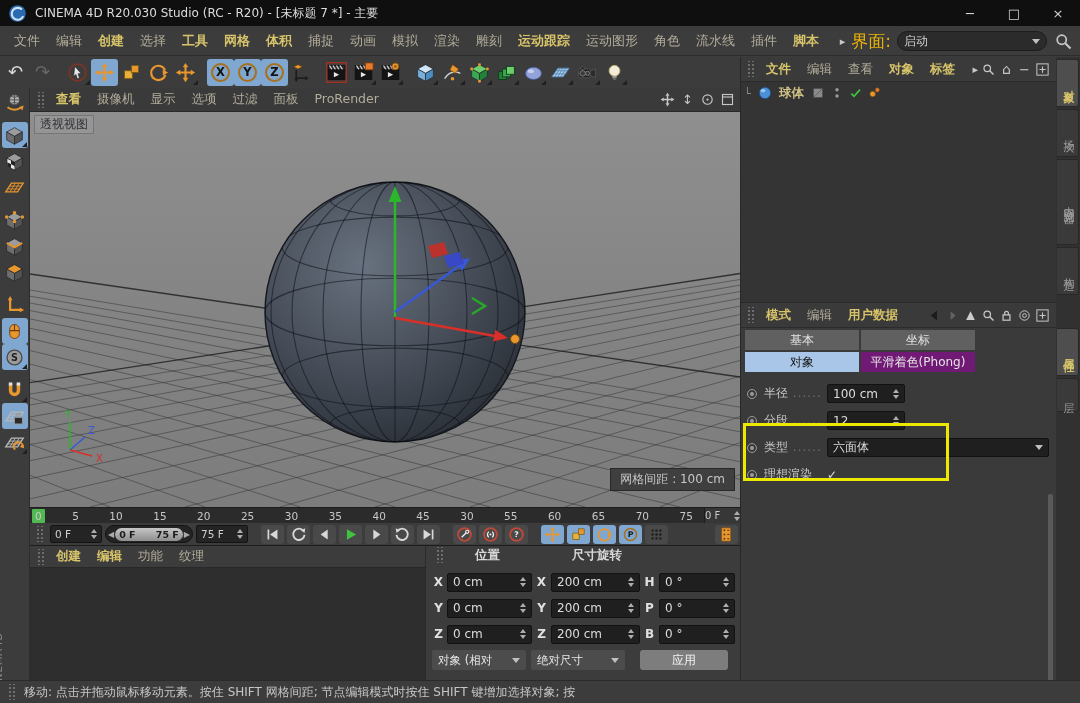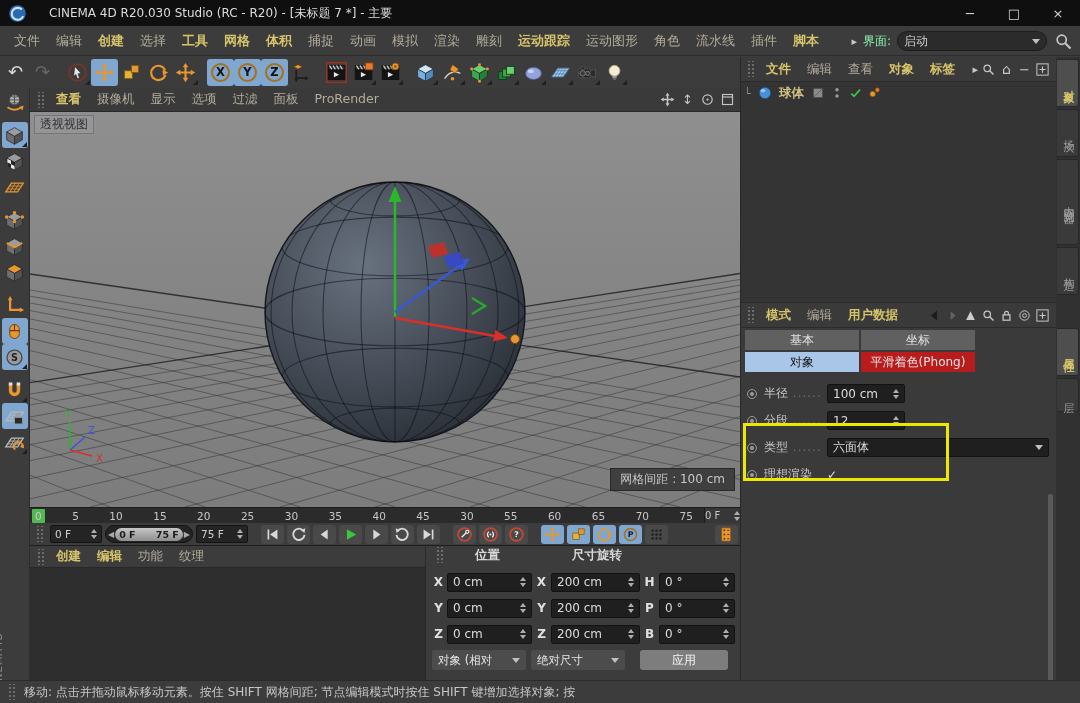--- a/index.html
+++ b/index.html
@@ -1,31 +1,31 @@
 <!DOCTYPE html>
 <html><head>
 <meta charset="utf-8">
 <style>
   *{box-sizing:border-box;margin:0;padding:0;user-select:none}
   body{background:#222;font-family:"DejaVu Sans","Liberation Sans",sans-serif}
   #app{position:relative;width:1080px;height:703px;background:#3c3c3c;overflow:hidden;color:#c8c2ae}
   .grip{width:9px;height:16px;flex:none;margin:0 3px;background-image:radial-gradient(#6e6e6e 1px,transparent 1.3px);background-size:4px 4px;background-position:1px 2px}
   
-  #titlebar{position:absolute;left:0;top:0;width:1080px;height:26px;background:#0f0f0f;display:flex;align-items:center;gap:21px;padding-left:7px}
+  #titlebar{position:absolute;left:0;top:0;width:1080px;height:26px;background:#0f0f0f;display:flex;align-items:center;gap:7px;padding-left:7px}
   #titlebar .t-title{color:#dcdcdc;font-size:12px;white-space:nowrap}
   .win-controls{margin-left:auto;display:flex;height:26px}
   .win-btn{width:44px;display:flex;align-items:center;justify-content:center;color:#d4d4d4;font-size:13px}
   .logo{width:17px;height:17px}
   
   #menubar{position:absolute;left:0;top:26px;width:1080px;height:30px;background:#3c3c3c;border-bottom:1px solid #2c2c2c;display:flex;align-items:center;padding:0 6px;font-size:13px}
   .mi{padding:0 8px;color:#b2ac9a;white-space:nowrap}
   .mi.emph{color:#d6c36a;font-weight:bold}
   #menubar-right{margin-left:auto;display:flex;align-items:center;gap:6px}
   .arrow-sm{color:#c8c8c8;font-size:11px}
-  .iface-label{color:#86efac;font-size:12px}
+  .iface-label{color:#eab308;font-size:17px}
   .iface-select{width:150px;height:20px;background:#2b2b2b;border:1px solid #1d1d1d;border-radius:10px;display:flex;align-items:center;padding:0 6px;color:#cfcfcf;font-size:12px}
   .caret{width:0;height:0;border:4px solid transparent;border-top:5px solid #c0c0c0;margin-left:auto;transform:translateY(2px)}
   .micon{width:16px;height:16px;display:block}
   
   #toolbar{position:absolute;left:0;top:56px;width:740px;height:32px;display:flex;align-items:center;padding-left:2px}
   .tool{width:27px;height:27px;border-radius:3px;display:flex;align-items:center;justify-content:center;position:relative;flex:none}
   .tool.active{background:#7fa7cf}
   .tool.dim{opacity:.55}
   .tool.sub::after{content:"";position:absolute;right:1px;bottom:1px;border-left:5px solid transparent;border-bottom:5px solid #1f1f1f}
   .ticon{width:21px;height:21px;display:flex;align-items:center;justify-content:center;font-size:18px;line-height:1}
@@ -54,21 +54,21 @@
   .pmenu-icons .ticon{width:15px;height:15px;font-size:13px}
   .om-list{height:221px;background:#343434;border-bottom:1px solid #2b2b2b;flex:none;position:relative}
   .object-row{display:flex;align-items:center;height:22px;padding-left:3px;gap:3px}
   .tree-elbow{color:#8a8a8a;font-size:11px;width:10px}
   .obj-ico{width:16px;height:16px}.obj-ico svg{width:100%;height:100%}
   .obj-label{color:#cfc084;font-size:12.5px;padding:0 3px;font-weight:bold}
   .am-title{height:24px;display:flex;align-items:center;gap:5px;padding:0 6px;color:#dcdcdc;font-size:12.5px;flex:none}
   .am-tabs{display:grid;grid-template-columns:114px 114px;gap:2px;padding:2px 4px;flex:none}
   .tab-btn{height:20px;background:#606060;color:#e4e4e4;font-size:12px;display:flex;align-items:center;justify-content:center}
   .tab-btn.active{background:#a9c6e8;color:#141414}
-  .tab-btn.dark{background:#b91c1c}
+  .tab-btn.dark{background:#701a75}
   .am-body{position:relative;padding:6px 6px;font-size:12px;flex:1}
   .section-title{font-weight:bold;color:#e8e8e8;font-size:12.5px;height:22px}
   .prop-row{display:flex;align-items:center;height:27px;gap:7px}
   .bullet{width:10px;height:10px;border:1.5px solid #9a9a9a;border-radius:50%;position:relative;flex:none}
   .bullet::after{content:"";position:absolute;inset:2px;background:#9a9a9a;border-radius:50%}
   .plabel{color:#c6c6c6;width:56px;white-space:nowrap;overflow:hidden}
   .plabel::after{content:" ......";color:#6e6e6e;letter-spacing:1px}
   .plabel.nolead::after{content:""}
   .field{background:#1f1f1f;border:1px solid #121212;border-radius:2px;height:19px;display:flex;align-items:center;padding:0 5px;color:#dcdcdc;width:78px;gap:4px}
   .field.wide{width:222px}

